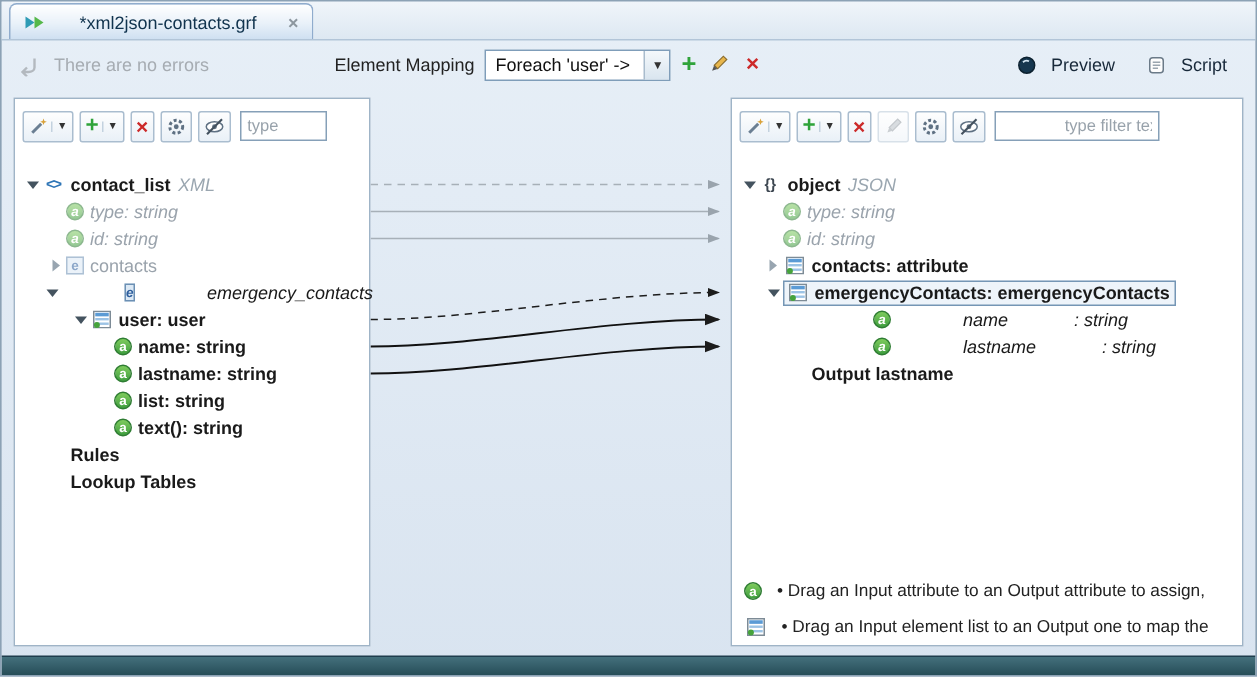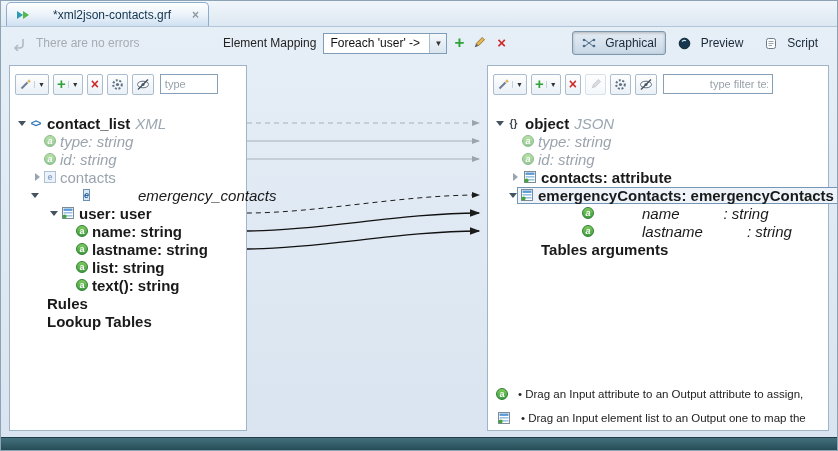--- a/index.html
+++ b/index.html
@@ -92,21 +92,21 @@
   .icon-json::after { content: "{}"; color: #3c4650; font-weight: bold; font-size: 10px; }
   .icon-attr {
     width: 12px; height: 12px; border-radius: 50%;
     background: linear-gradient(#7ecb5d, #3f9e3f); border: 1px solid #2f7d33;
   }
   .icon-attr::after { content: "a"; color: #fff; font-size: 9px; font-weight: bold; line-height: 10px; }
   .icon-elem {
     width: 12px; height: 12px; background: #dce9f5; border: 1px solid #6c90b4;
   }
   .icon-elem::after { content: "e"; color: #2e5f9e; font-size: 9px; font-weight: bold; line-height: 10px; }
-  .lbl, .sfx { font-size: 15px; }
+  .lbl, .sfx { font-size: 12px; }
   .badge { color: #9aa6b0; font-style: italic; margin-left: 5px; }
   .trow.dim { color: #9aa3ac; font-style: italic; }
   .trow.dim .icn, .trow.gray .icn { opacity: .55; }
   .trow.gray { color: #9aa3ac; }
   .trow.ital { font-style: italic; gap: 44px; }
   .trow.bold { font-weight: bold; }
   .selbox { display: inline-flex; align-items: center; border: 1px solid #7596b5; background: #eef4fa; padding: 0 3px 0 1px; height: 17px; }
 
   
   .hints { position: absolute; left: 8px; right: 4px; bottom: 6px; display: flex; flex-direction: column; gap: 11px; margin-top: 37px; }
@@ -157,33 +157,20 @@
         <svg width="14" height="14" viewBox="0 0 14 14">
             <g transform="rotate(45 7 7)">
               <rect x="5.4" y="0.8" width="3.2" height="8.6" fill="#e8b64c" stroke="#8a6d2f" stroke-width="0.8"></rect>
               <path d="M5.4,9.6 L7,13 L8.6,9.6 Z" fill="#555"></path>
             </g>
           </svg>
       </span>
       <span class="act-x">×</span>
     </div>
     <div class="tb-right">
-      <div class="view-btn active">
-        <span class="icn">
-          <svg width="14" height="12" viewBox="0 0 14 12">
-              <circle cx="2" cy="3" r="1.3" fill="#4a6b8a"></circle>
-              <circle cx="2" cy="9" r="1.3" fill="#4a6b8a"></circle>
-              <circle cx="12" cy="3" r="1.3" fill="#4a6b8a"></circle>
-              <circle cx="12" cy="9" r="1.3" fill="#4a6b8a"></circle>
-              <line x1="3" y1="3" x2="11" y2="9" stroke="#4a6b8a"></line>
-              <line x1="3" y1="9" x2="11" y2="3" stroke="#4a6b8a"></line>
-            </svg>
-        </span>
-        <span>Graphical</span>
-      </div>
       <div class="view-btn">
         <span class="icn">
           <svg width="13" height="13" viewBox="0 0 13 13">
               <circle cx="6.5" cy="6.5" r="5.3" fill="#16374f" stroke="#0d2230"></circle>
               <path d="M4,4.5 A3.5,3.5 0 0 1 8,3.8" stroke="#cfe2ef" stroke-width="1.2" fill="none"></path>
             </svg>
         </span>
         <span>Preview</span>
       </div>
       <div class="view-btn">
@@ -442,21 +429,21 @@
         </div>
         <div class="trow d2 ital">
           <span class="exp"></span>
           <span class="icn icon-attr"></span>
           <span class="lbl">lastname</span>
           <span class="sfx"> : string</span>
         </div>
         <div class="trow d1 bold">
           <span class="exp"></span>
           <span class="icn none"></span>
-          <span class="lbl">Tables arguments</span>
+          <span class="lbl">Output lastname</span>
         </div>
       </div>
       <div class="hints">
         <div class="hint-row">
           <span class="icn icon-attr"></span>
           <span class="hint-text">• Drag an Input attribute to an Output attribute to assign,</span>
         </div>
         <div class="hint-row">
           <span class="icn">
             <svg width="12" height="12" viewBox="0 0 12 12">

